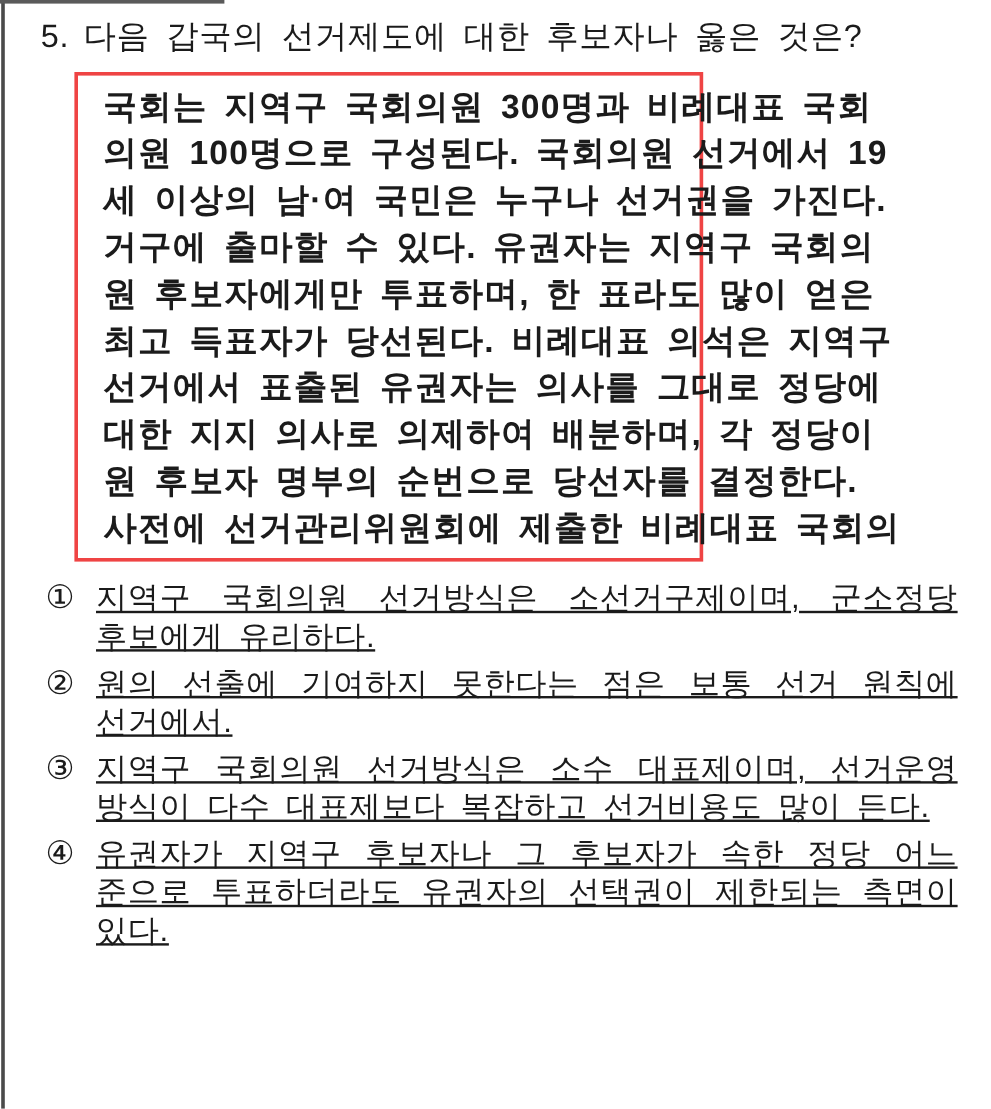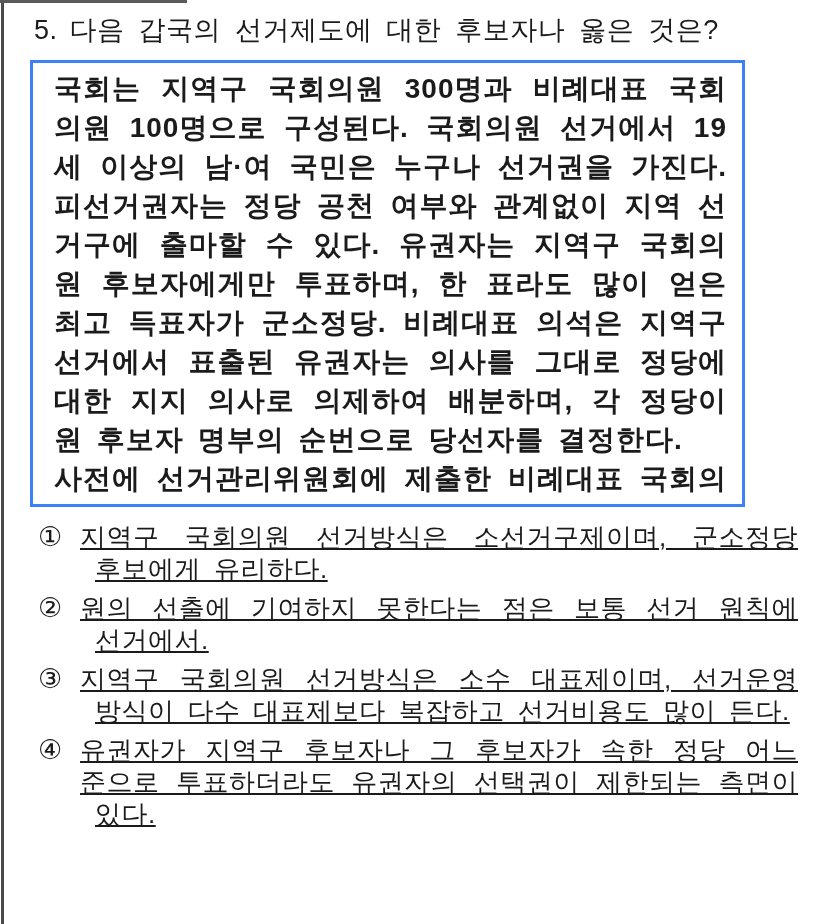--- a/index.html
+++ b/index.html
@@ -36,23 +36,23 @@
     display: flex;
     gap: 12px;
     font-size: 27px;
     line-height: 36px;
     letter-spacing: 0.5px;
     word-spacing: 0.22em;
     white-space: nowrap;
   }
   .passage-box {
     box-sizing: border-box;
-    margin: 12px 0 0 30px;
-    width: 715px;
-    border: 3px solid #3b82f6;
+    margin: 12px 0 0 62px;
+    width: 524px;
+    border: 3px solid #ef4444;
     padding: 6px 15px 6px 21px;
   }
   .passage-line {
     font-size: 28px;
     line-height: 39px;
     font-weight: 700;
     letter-spacing: 1px;
     word-spacing: 0.18em;
     text-align: justify;
     text-align-last: justify;
@@ -85,42 +85,40 @@
     line-height: 32px;
     letter-spacing: 0.5px;
     word-spacing: 0.2em;
     text-align: justify;
     text-align-last: justify;
     white-space: nowrap;
     text-decoration: underline;
   }
   .option-line.is-last {
     text-align-last: left;
-    margin-left: 15px;
   }
 </style>
 </head>
 <body>
 
 <div class="left-rule"></div>
 <div class="top-rule"></div>
 
 <div class="question-header">
   <span>5.</span>
   <span>다음 갑국의 선거제도에 대한 후보자나 옳은 것은?</span>
 </div>
 
 <div class="passage-box">
   <div class="passage-line">국회는 지역구 국회의원 300명과 비례대표 국회</div>
   <div class="passage-line">의원 100명으로 구성된다. 국회의원 선거에서 19</div>
   <div class="passage-line">세 이상의 남·여 국민은 누구나 선거권을 가진다.</div>
-  <div class="passage-line">피선거권자는 정당 공천 여부와 관계없이 지역 선</div>
   <div class="passage-line">거구에 출마할 수 있다. 유권자는 지역구 국회의</div>
   <div class="passage-line">원 후보자에게만 투표하며, 한 표라도 많이 얻은</div>
-  <div class="passage-line">최고 득표자가 군소정당. 비례대표 의석은 지역구</div>
+  <div class="passage-line">최고 득표자가 당선된다. 비례대표 의석은 지역구</div>
   <div class="passage-line">선거에서 표출된 유권자는 의사를 그대로 정당에</div>
   <div class="passage-line">대한 지지 의사로 의제하여 배분하며, 각 정당이</div>
   <div class="passage-line is-last">원 후보자 명부의 순번으로 당선자를 결정한다.</div>
   <div class="passage-line">사전에 선거관리위원회에 제출한 비례대표 국회의</div>
 </div>
 
 <div class="options">
 
   <div class="option">
     <div class="option-marker">①</div>

